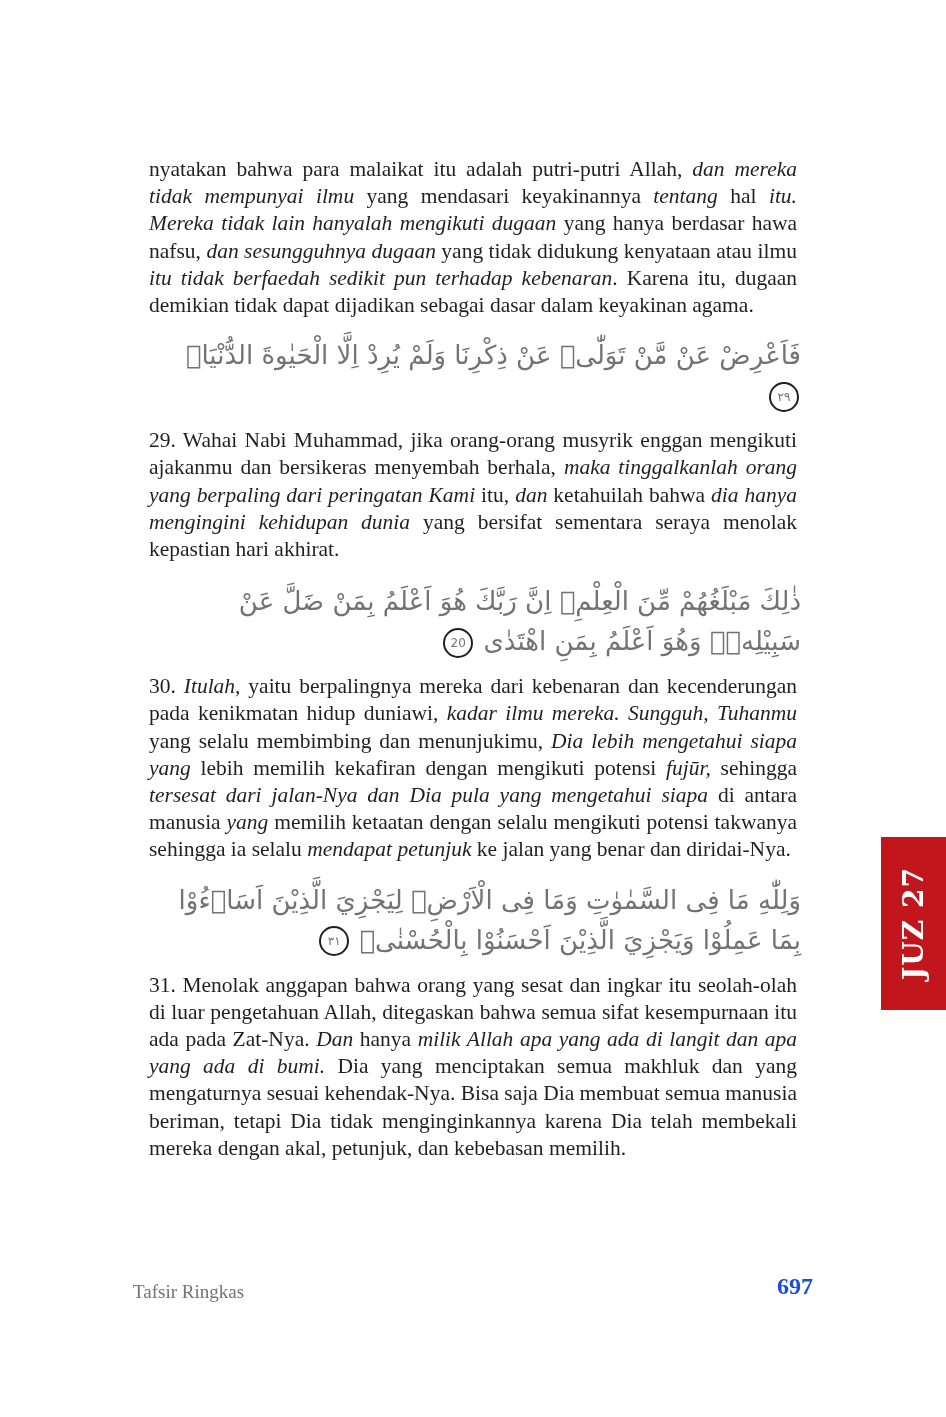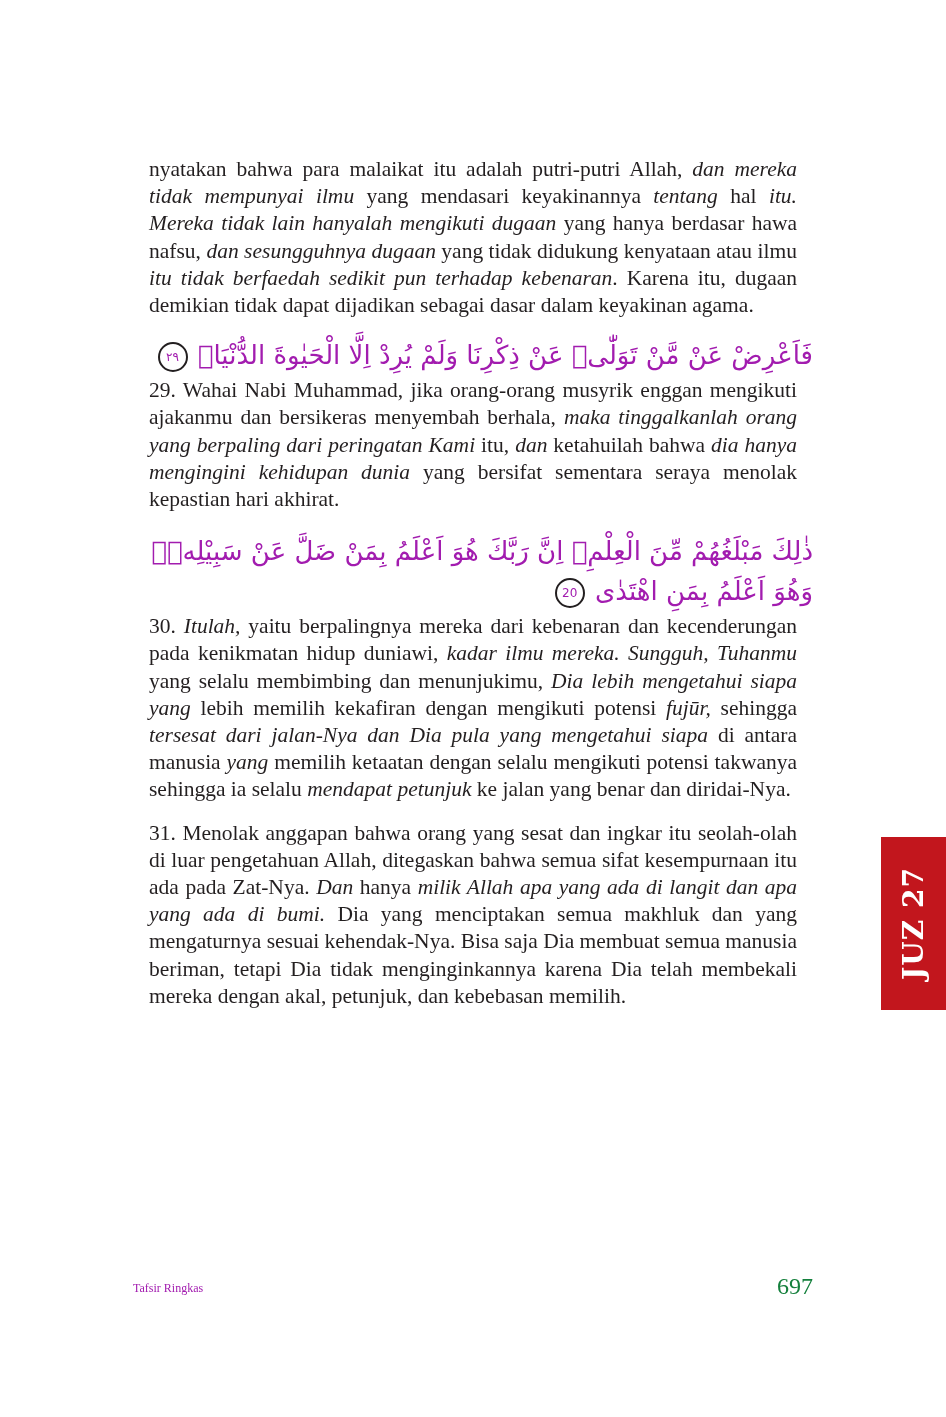--- a/index.html
+++ b/index.html
@@ -8,60 +8,64 @@
     font-family: "Liberation Serif", "DejaVu Serif", serif; color: #231f20;
   }
   .page { position: absolute; left: 133px; top: 140px; width: 680px; }
   .para {
     font-size: 21.5px; line-height: 27.2px; text-align: justify; margin: 16px;
     hyphens: manual;
   }
   .para i { font-style: italic; }
   .arabic {
     direction: rtl; text-align: right; font-family: "DejaVu Sans", sans-serif;
-    font-size: 26px; line-height: 40px; margin: 0; color: #a21caf;
+    font-size: 26px; line-height: 40px; margin: 12px; color: #737373;
   }
   .ayah-mark {
     display: inline-block; width: 26px; height: 26px; border-radius: 50%;
     border: 2px solid #231f20; font-size: 12px; line-height: 26px; text-align: center;
     vertical-align: middle; font-family: "DejaVu Sans", sans-serif; margin: 0 2px;
   }
   .heading {
     font-size: 22px; font-weight: bold; line-height: 27px; margin: 0; text-align: justify;
   }
   .juz-tab {
     position: absolute; left: 881px; top: 837px; width: 65px; height: 173px; background: #c2161d;
     display: flex; align-items: center; justify-content: center;
   }
   .juz-tab span {
     color: #ffffff; font-weight: bold; font-size: 28px; letter-spacing: 1px;
     transform: rotate(-90deg); white-space: nowrap; font-family: "DejaVu Serif", serif;
   }
-  .footer-left { position: absolute; left: 133px; top: 1281px; font-size: 12px; color: #a21caf; text-align: center; }
-  .footer-right { position: absolute; right: 133px; top: 1273px; font-size: 24px; color: #15803d; }
+  .footer-left { position: absolute; left: 133px; top: 1281px; font-size: 19px; color: #737373; text-align: center; }
+  .footer-right { position: absolute; right: 133px; top: 1273px; font-size: 24px; color: #1d4ed8; font-weight: bold; }
 </style>
 </head>
 <body>
 
 <div class="page">
   <p class="para"><span>nyatakan bahwa para malaikat itu adalah putri-putri Allah, </span><i>dan mereka tidak mempunyai ilmu</i><span> yang mendasari keyakinannya </span><i>tentang</i><span> hal </span><i>itu. Mereka tidak lain hanyalah mengikuti dugaan</i><span> yang hanya berdasar hawa nafsu, </span><i>dan sesungguhnya dugaan</i><span> yang tidak didukung kenyataan atau ilmu </span><i>itu tidak berfaedah sedikit pun terhadap kebenaran</i><span>. Karena itu, duga­an demikian tidak dapat dijadikan sebagai dasar dalam keyakinan aga­ma.</span></p>
 
   <p class="arabic" style="margin-top:16px;">
     <span>فَاَعْرِضْ عَنْ مَّنْ تَوَلّٰىۙ عَنْ ذِكْرِنَا وَلَمْ يُرِدْ اِلَّا الْحَيٰوةَ الدُّنْيَاۗ</span>
     <span class="ayah-mark">٢٩</span>
   </p>
   <p class="para" style="margin-top:2px;"><span>29. Wahai Nabi Muhammad, jika orang-orang musyrik enggan meng­ikuti ajakanmu dan bersikeras menyembah berhala, </span><i>maka tinggalkanlah orang yang berpaling dari peringatan Kami</i><span> itu, </span><i>dan</i><span> ketahuilah bahwa </span><i>dia hanya mengingini kehidupan dunia</i><span> yang bersifat sementara seraya meno­lak kepastian hari akhirat.</span></p>
 
   <p class="arabic" style="margin-top:18px;">
     <span>ذٰلِكَ مَبْلَغُهُمْ مِّنَ الْعِلْمِۗ اِنَّ رَبَّكَ هُوَ اَعْلَمُ بِمَنْ ضَلَّ عَنْ سَبِيْلِهٖۙ وَهُوَ اَعْلَمُ بِمَنِ اهْتَدٰى</span>
     <span class="ayah-mark">20</span>
   </p>
   <p class="para" style="margin-top:2px;"><span>30. </span><i>Itulah,</i><span> yaitu berpalingnya mereka dari kebenaran dan kecenderungan pada kenikmatan hidup duniawi, </span><i>kadar ilmu mereka. Sungguh, Tuhanmu</i><span> yang selalu membimbing dan menunjukimu, </span><i>Dia lebih mengetahui siapa yang</i><span> lebih memilih kekafiran dengan mengikuti potensi </span><i>fujūr,</i><span> sehingga </span><i>tersesat dari jalan-Nya dan Dia pula yang mengetahui siapa</i><span> di antara manu­sia </span><i>yang</i><span> memilih ketaatan dengan selalu mengikuti potensi takwanya sehingga ia selalu </span><i>mendapat petunjuk</i><span> ke jalan yang benar dan diridai-Nya.</span></p>
 
 
+  <p class="arabic" style="margin-top:10px;">
+    <span>وَلِلّٰهِ مَا فِى السَّمٰوٰتِ وَمَا فِى الْاَرْضِۙ لِيَجْزِيَ الَّذِيْنَ اَسَاۤءُوْا بِمَا عَمِلُوْا وَيَجْزِيَ الَّذِيْنَ اَحْسَنُوْا بِالْحُسْنٰىۚ</span>
+    <span class="ayah-mark">٣١</span>
+  </p>
   <p class="para" style="margin-top:4px;"><span>31. Menolak anggapan bahwa orang yang sesat dan ingkar itu seolah-olah di luar pengetahuan Allah, ditegaskan bahwa semua sifat kesempurnaan itu ada pada Zat-Nya. </span><i>Dan</i><span> hanya </span><i>milik Allah apa yang ada di langit dan apa yang ada di bumi.</i><span> Dia yang menciptakan semua makhluk dan yang mengaturnya sesuai kehendak-Nya. Bisa saja Dia membuat semua ma­nusia beriman, tetapi Dia tidak menginginkannya karena Dia telah membekali mereka dengan akal, petunjuk, dan kebebasan memilih.</span></p>
 </div>
 
 <div class="juz-tab">
   <span>JUZ 27</span>
 </div>
 
 <div class="footer-left">Tafsir Ringkas</div>
 <div class="footer-right">697</div>
 

